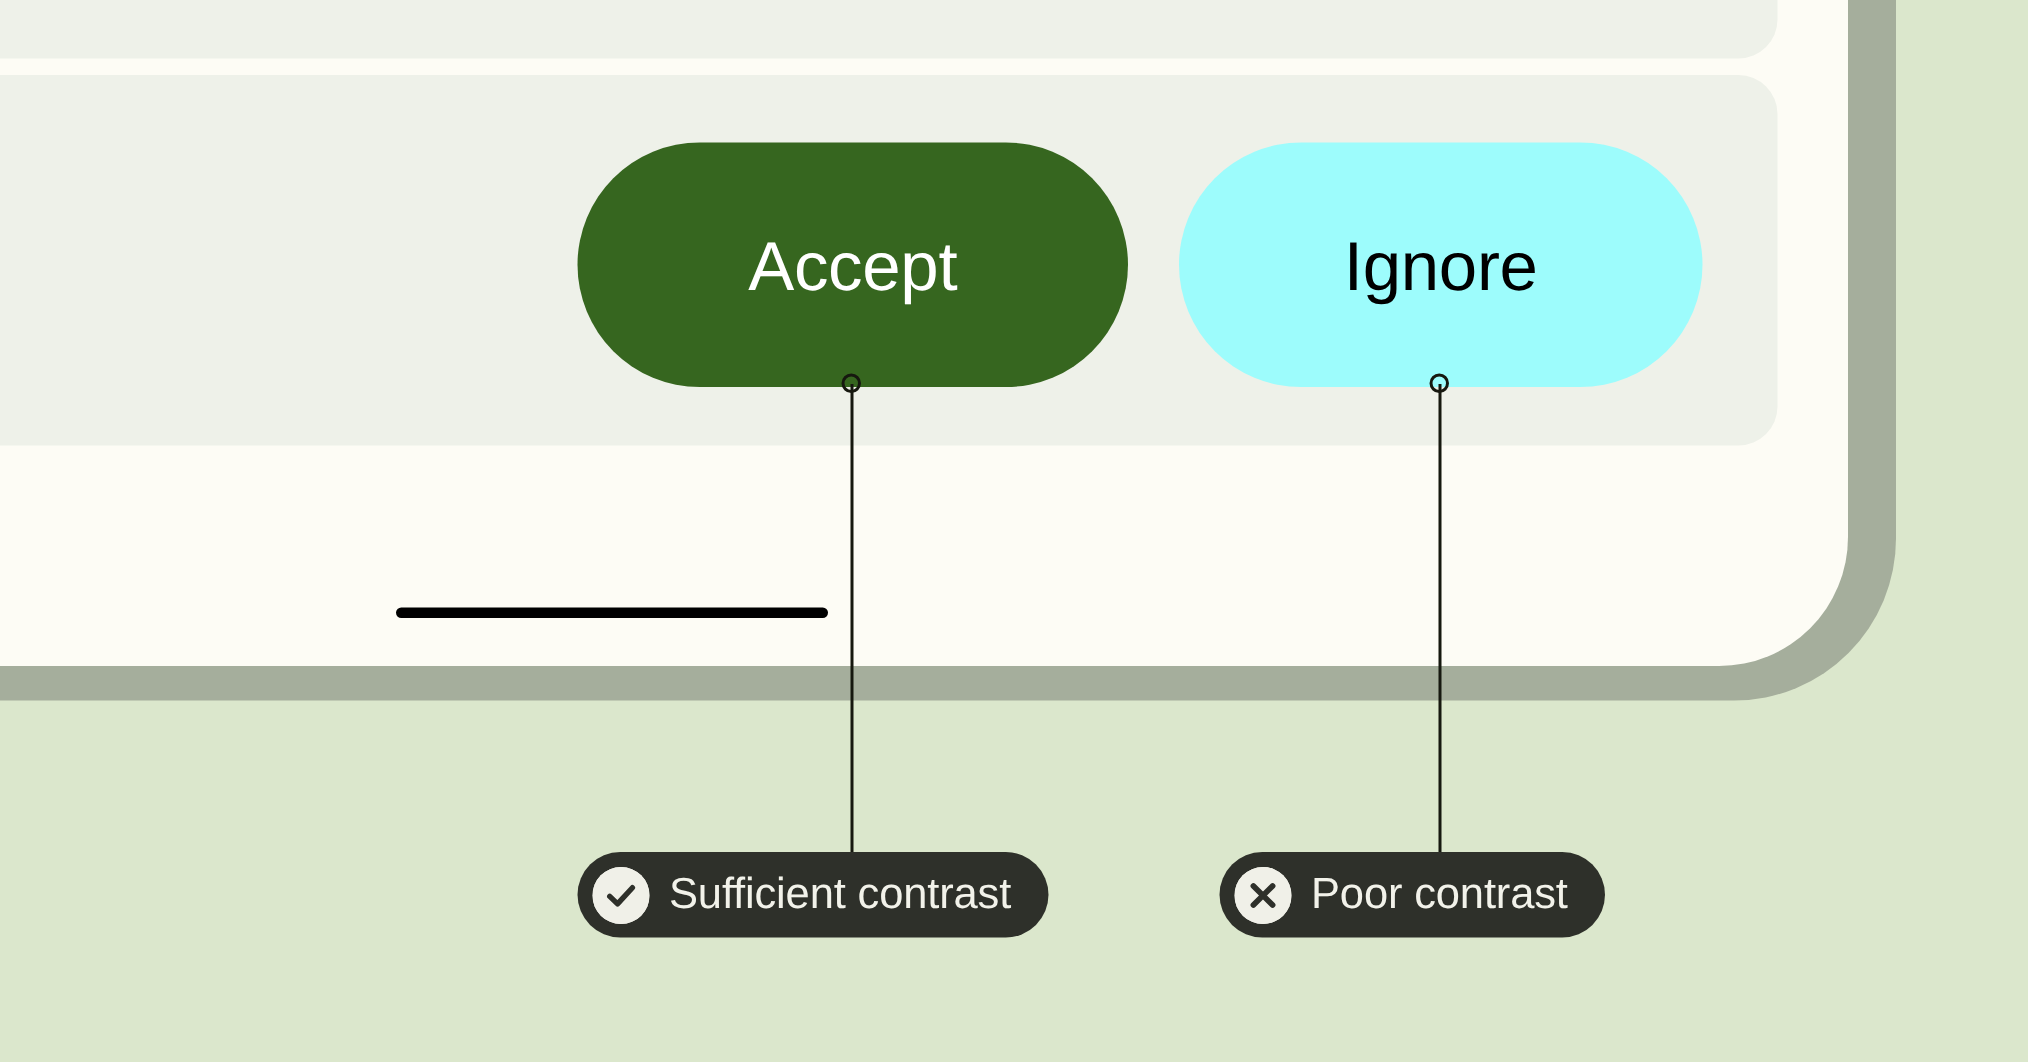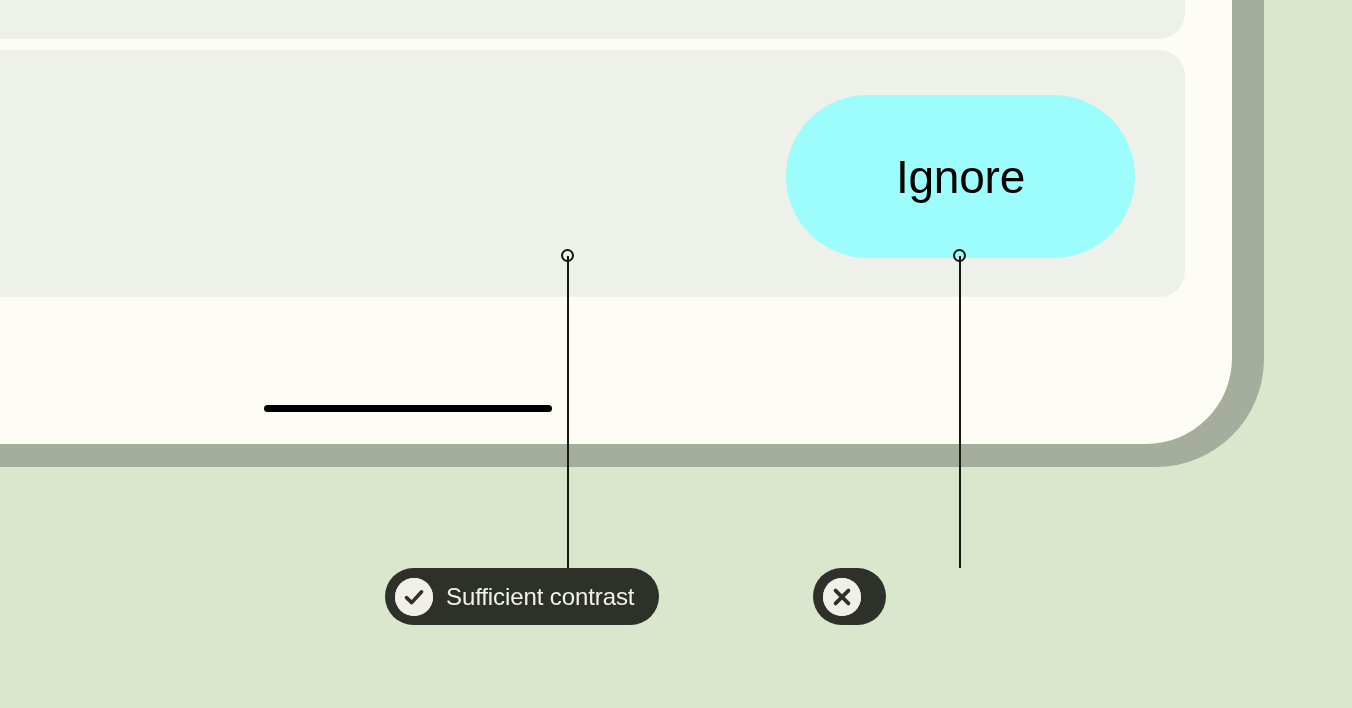--- a/index.html
+++ b/index.html
@@ -150,21 +150,21 @@
     height: 38px;
     border-radius: 50%;
     background: #f0f0e8;
     display: flex;
     align-items: center;
     justify-content: center;
     flex: 0 0 auto;
   }
   .legend-icon svg { display: block; }
   .legend-label {
-    font-size: 24px;
+    font-size: 29px;
     font-weight: 400;
     letter-spacing: -0.1px;
     color: #f2f2ea;
     white-space: nowrap;
     line-height: 1;
   }
   .pill-sufficient { left: 385px; top: 568px; }
   .pill-poor { left: 813px; top: 568px; }
 </style>
 </head>
@@ -172,20 +172,21 @@
 
 <div id="canvas">
 
   <div class="device">
     <div class="device-screen">
 
       <div class="card card-top"></div>
 
       <div class="card card-main"></div>
 
+      <button class="btn btn-accept">Accept</button>
 
       <button class="btn btn-ignore">Ignore</button>
 
       <div class="home-indicator"></div>
 
     </div>
   </div>
 
   <div class="annotation-layer">
 
@@ -205,16 +206,17 @@
       <span class="legend-label">Sufficient contrast</span>
     </div>
 
     <div class="legend-pill pill-poor">
       <span class="legend-icon">
         <svg width="38" height="38" viewBox="0 0 38 38" aria-hidden="true">
           <circle cx="19" cy="19" r="19" fill="#f0f0e8"></circle>
           <path d="M12.6 12.6 L25.4 25.4 M25.4 12.6 L12.6 25.4" fill="none" stroke="#2e302a" stroke-width="3.8" stroke-linecap="round"></path>
         </svg>
       </span>
+      <span class="legend-label">Poor contrast</span>
     </div>
 
   </div>
 </div>
 
 </body></html>

